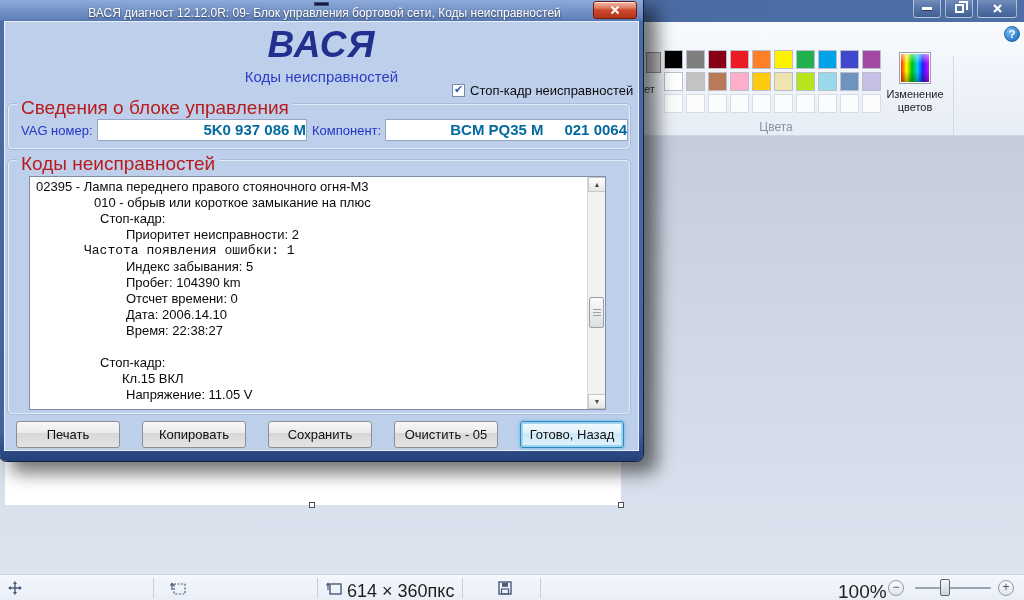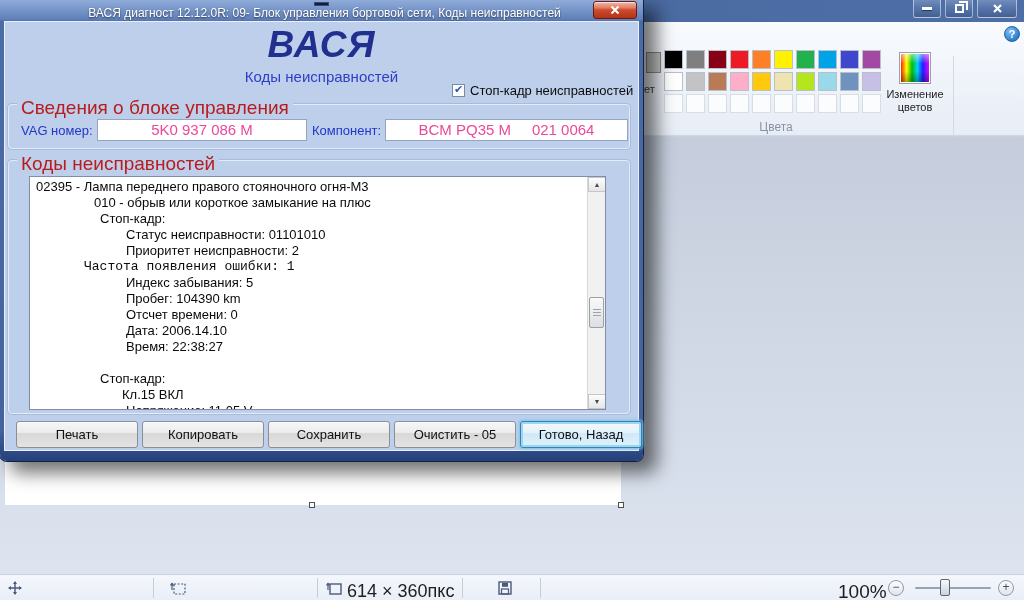--- a/index.html
+++ b/index.html
@@ -77,39 +77,39 @@
   .checkbox { width:13px; height:13px; background:#fff; border:1px solid #7a8aa0; display:flex; align-items:center; justify-content:center; }
   .checkmark { font-family:"DejaVu Sans", sans-serif; font-size:11px; color:#2a5db8; line-height:11px; margin-top:-2px; }
   .freeze-label { margin-left:5px; font-size:13px; color:#0c0c0c; }
 
   .groupbox { position:absolute; border:1px solid #e2ebf8; border-radius:4px; box-shadow:0 0 0 1px rgba(130,150,185,.35); }
   .legend { position:absolute; top:-8px; left:8px; background:#bdcfeb; padding:0 4px; font-size:19px; color:#b91c1c; }
   .g-info { left:3px; top:82px; width:622px; height:45px; }
   .g-codes { left:3px; top:138px; width:622px; height:254px; }
 
   .fld-label { position:absolute; font-size:13px; color:#2336c8; }
-  .fld { position:absolute; height:22px; background:#fff; border:1px solid #94a6c4; font-size:15px; font-weight:normal;
-    color:#ec4899; text-align:center; line-height:20px; white-space:pre; overflow:hidden; }
+  .fld { position:absolute; height:22px; background:#fff; border:1px solid #94a6c4; font-size:15px; font-weight:bold;
+    color:#0369a1; text-align:right; line-height:20px; white-space:pre; overflow:hidden; }
 
   .codes-area { position:absolute; left:20px; top:15px; width:577px; height:234px; background:#fff;
     border:1px solid #808da6; overflow:hidden; }
   .codes-text { position:absolute; left:0; top:2px; right:19px; font-size:13px; color:#0a0a0a; }
   .fl { white-space:pre; min-height:16px; line-height:16px; }
 
   .vscroll { position:absolute; right:0; top:0; width:18px; height:100%; background:#f1f1f1; border-left:1px solid #d9d9d9; }
   .scr-btn { position:absolute; left:0; width:18px; height:15px; background:linear-gradient(#fdfdfd,#e6e6e6); border:1px solid #c7c7c7;
     color:#4a4a4a; font-size:7px; text-align:center; line-height:13px; }
   .scr-up { top:0; }
   .scr-down { bottom:0; }
   .scr-thumb { position:absolute; left:1px; top:120px; width:15px; height:31px; border:1px solid #98a0a8; border-radius:2px;
     background:linear-gradient(#fafafa,#dcdee1); }
   .scr-grip { margin:11px auto 0 auto; width:8px; height:7px;
     background:repeating-linear-gradient(#9aa2aa 0 1px, transparent 1px 3px); }
 
-  .vcds-btn { position:absolute; top:399px; width:122px; height:27px; border:1px solid #8b8f94; border-radius:3px;
+  .vcds-btn { position:absolute; top:399px; width:104px; height:27px; border:1px solid #8b8f94; border-radius:3px;
     background:linear-gradient(#f7f7f7,#ebebeb 45%,#d8d8d8 46%,#e3e3e3); font-size:13px; color:#101010;
     display:flex; align-items:center; justify-content:center; box-shadow:0 1px 0 rgba(255,255,255,.6) inset; }
   .vcds-btn.focused { border:1px solid #2c86b8; box-shadow:0 0 0 2px #9fd5ef inset, 0 0 3px 1px #7ec3e8;
     background:linear-gradient(#f2fafe,#e2f2fb 45%,#cfe9f8 46%,#dff2fc); }
 </style>
 </head>
 <body>
 
 <div id="screen">
 
@@ -247,21 +247,20 @@
         <div class="fld" style="left:376px; top:14px; width:243px;">BCM PQ35 M     021 0064</div>
       </div>
 
       <div class="groupbox g-codes">
         <div class="legend">Коды неисправностей</div>
         <div class="codes-area">
           <div class="codes-text" id="fault-lines">
               <div class="fl" style="padding-left: 6px;">02395 - Лампа переднего правого стояночного огня-М3</div>
               <div class="fl" style="padding-left: 64px;">010 - обрыв или короткое замыкание на плюс</div>
               <div class="fl" style="padding-left: 70px;">Стоп-кадр:</div>
-              <div class="fl" style="padding-left: 96px;">Статус неисправности: 01101010</div>
               <div class="fl" style="padding-left: 96px;">Приоритет неисправности: 2</div>
               <div class="fl" style="padding-left: 54px; font-family: Liberation Mono, monospace;">Частота появления ошибки: 1</div>
               <div class="fl" style="padding-left: 96px;">Индекс забывания: 5</div>
               <div class="fl" style="padding-left: 96px;">Пробег: 104390 km</div>
               <div class="fl" style="padding-left: 96px;">Отсчет времени: 0</div>
               <div class="fl" style="padding-left: 96px;">Дата: 2006.14.10</div>
               <div class="fl" style="padding-left: 96px;">Время: 22:38:27</div>
               <div class="fl" style="padding-left: 6px;"></div>
               <div class="fl" style="padding-left: 70px;">Стоп-кадр:</div>
               <div class="fl" style="padding-left: 92px;">Кл.15 ВКЛ</div>

